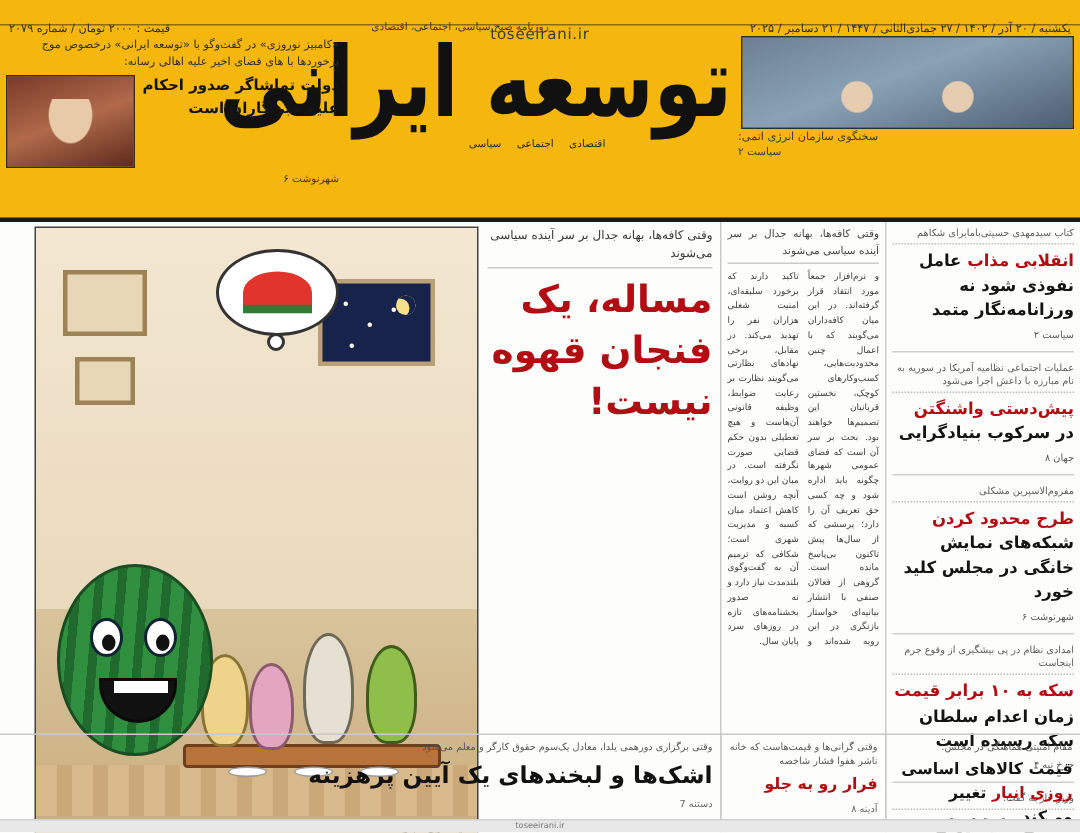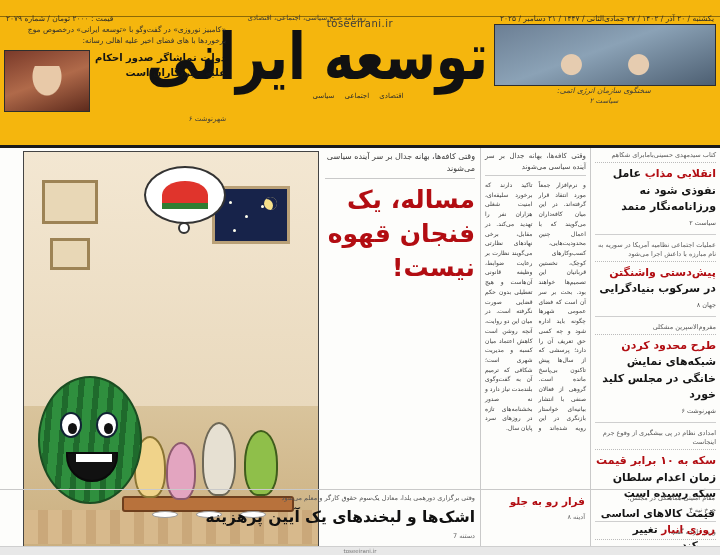--- a/index.html
+++ b/index.html
@@ -73,22 +73,21 @@
     direction: rtl;
   }
   .logo-sub span { margin: 0 4px; text-align: center; }
 
   
   .mast-box-right {
     position: absolute;
     top: 24px; right: 4px;
     width: 224px;
     direction: rtl;
-    text-align: center;
-    font-style: italic;
+    text-align: left;
   }
   .mast-box-right .photo {
     width: 222px; height: 62px;
     background: linear-gradient(160deg,#6c7f94,#8ba2b6 45%,#4d5f72);
     border: 1px solid #2e2e2e;
     position: relative;
     overflow: hidden;
   }
   .mast-box-right .photo::after {
     content: "";
@@ -468,20 +467,21 @@
   <div class="bottom-strip">
     <div class="bs-cell bs-1">
       <div class="bs-kicker">مقام امنیتی هماهنگی در مجلس:</div>
       <div class="bs-title">
         <span>قیمت کالاهای اساسی </span><span style="color:#b20d12">روزی انبار</span><span> تغییر می‌کند</span>
       </div>
 
     </div>
 
     <div class="bs-cell bs-2">
+      <div class="bs-kicker">وقتی گرانی‌ها و قیمت‌هاست که خانه ناشر هفوا فشار شاخصه</div>
       <div class="bs-title red">فرار رو به جلو</div>
       <div class="bs-sec">آدینه ۸</div>
     </div>
 
     <div class="bs-cell bs-3">
       <div class="bs-kicker">وقتی برگزاری دورهمی یلدا، معادل یک‌سوم حقوق کارگر و معلم می‌شود</div>
       <div class="bs-big">اشک‌ها و لبخندهای یک آیین پرهزینه</div>
       <div class="bs-sec">دستنه 7</div>
     </div>
   </div>

